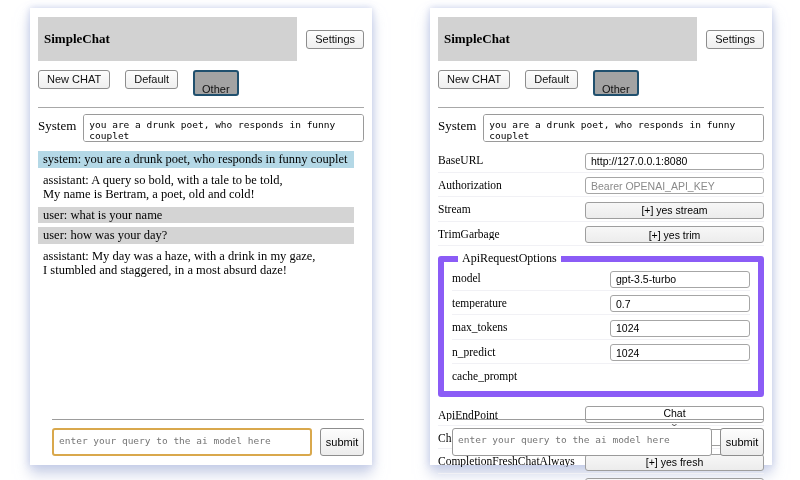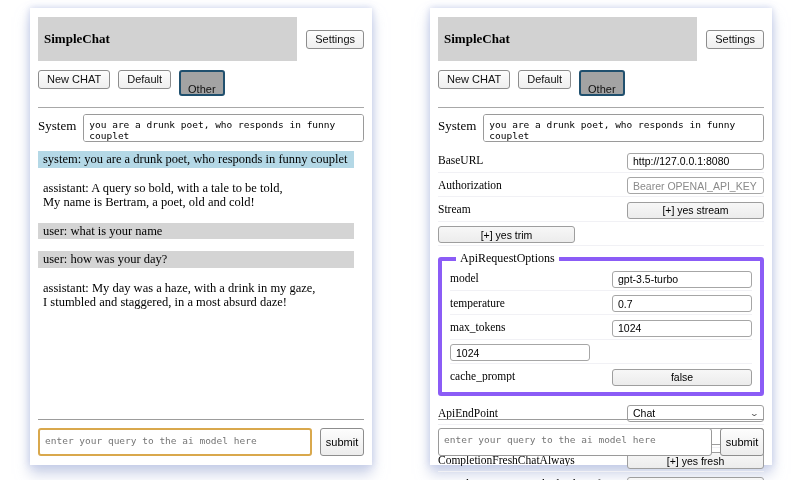--- a/index.html
+++ b/index.html
@@ -12,62 +12,62 @@
   .panel-left  { left:30px; }
   .panel-right { left:430px; }
 
   
   .titlebar { display:flex; align-items:center; gap:9px; margin-top:3px; }
   .titlebar .title { flex:1; background:#d2d2d2; font-weight:bold; font-size:13px;
                      padding:15px 6px; line-height:14px; }
   .btn { font-family:Liberation Sans, sans-serif; font-size:11px; color:#111;
          background:linear-gradient(#fdfdfd,#efefef); border:1px solid #8d8d8d;
          border-radius:3px; padding:2px 8px; height:19px; line-height:13px; cursor:pointer; }
-  .toolbar { display:flex; gap:8px; margin:9px 0 11px; }
+  .toolbar { display:flex; gap:15px; margin:9px 0 11px; }
   .tab-active { background:#a3a3a3; border:2px solid #20506e; padding:11px 7px; }
 
   hr.rule { border:none; border-top:1px solid #a8a8a8; margin:6px 0; }
 
   
   .system-row { display:flex; margin:4px 0 6px; }
   .system-row .s-lab { font-size:13px; padding-top:4px; }
   textarea { resize:none; outline:none; }
   .mono-area { flex:1; margin-left:7px; height:28px; border:1px solid #9a9a9a; border-radius:3px;
                font-family:"DejaVu Sans Mono", monospace; font-size:9.5px; padding:4px 5px; color:#000; }
 
   
   .chat { margin-top:9px; }
-  .msg { font-size:12.5px; line-height:1.16; padding:1px 5px; margin-bottom:12px;
+  .msg { font-size:12.5px; line-height:1.16; padding:1px 5px; margin-bottom:4px;
          width:calc(100% - 10px); white-space:pre-line; }
   .msg-system    { background:#b4d8e6; }
   .msg-user      { background:#d4d4d4; }
   .msg-assistant { background:transparent; }
 
   
   .srow { display:flex; justify-content:space-between; align-items:center;
           padding:3px 0 2px; border-bottom:1px solid #f1f1f5; min-height:23px; }
   .srow .lab { flex:1; font-size:11.5px; white-space:nowrap; overflow:hidden; }
-  .ctl { width:137px; flex-shrink:0; }
+  .ctl { width:179px; flex-shrink:0; }
   .fs .ctl { width:140px; }
   .txt-in { width:100%; height:17px; border:1px solid #a6a6a6; border-radius:3px;
             font-family:"Liberation Sans", sans-serif; font-size:10.5px; padding:1px 5px; color:#000; }
   .txt-in::placeholder, .mono-area::placeholder { color:#8a8a8a; }
   .flat-btn { width:100%; height:17px; font-family:"Liberation Sans", sans-serif; font-size:10.5px;
               background:linear-gradient(#f7f7f7,#ececec); border:1px solid #9e9e9e; border-radius:3px;
               cursor:pointer; }
   .sel { width:100%; height:17px; border:1px solid #9e9e9e; border-radius:3px; background:#fff;
          font-family:"Liberation Sans", sans-serif; font-size:10.5px; display:flex;
-         align-items:center; justify-content:space-between; padding:0 5px; cursor:pointer; }
+         align-items:center; justify-content:space-between; padding:0 5px; cursor:pointer;flex-direction:column; }
   .chev { font-size:8px; color:#555; transform:scaleX(1.5); }
 
-  fieldset.fs { border:4px solid #8b5cf6; border-radius:3px; margin:5px 0 6px; padding:0 8px 4px; }
+  fieldset.fs { border:6px solid #8b5cf6; border-radius:3px; margin:5px 0 6px; padding:0 8px 4px; }
   fieldset.fs legend { font-size:12px; padding:0 4px; margin-left:6px; }
 
   
-  .bottom { position:absolute; left:8px; right:8px; bottom:9px; }
+  .bottom { position:absolute; left:22px; right:8px; bottom:9px; }
   .bottom hr.rule { margin:0 0 8px; border-top:1px solid #9c9c9c; }
   .qrow { display:flex; gap:8px; }
   .q-area { flex:1; height:28px; border:1px solid #9a9a9a; border-radius:3px;
             font-family:"DejaVu Sans Mono", monospace; font-size:9.5px; padding:5px 5px; }
   .q-area.focused { border:2px solid #d9a84c; }
   .submit { width:44px; height:28px; font-family:"Liberation Sans", sans-serif; font-size:11px;
             background:linear-gradient(#fdfdfd,#ececec); border:1px solid #8d8d8d;
             border-radius:3px; cursor:pointer; }
 </style>
 </head>
@@ -137,43 +137,44 @@
     </div>
     <div class="srow">
       <span class="lab">Authorization</span>
       <div class="ctl"><input class="txt-in" placeholder="Bearer OPENAI_API_KEY" style=""></div>
     </div>
     <div class="srow">
       <span class="lab">Stream</span>
       <div class="ctl"><button class="flat-btn">[+] yes stream</button></div>
     </div>
     <div class="srow">
+      <span class="lab">TrimGarbage</span>
       <div class="ctl"><button class="flat-btn">[+] yes trim</button></div>
     </div>
 
     <fieldset class="fs">
       <legend>ApiRequestOptions</legend>
       <div class="srow">
         <span class="lab">model</span>
         <div class="ctl"><input class="txt-in" value="gpt-3.5-turbo" style=""></div>
       </div>
       <div class="srow">
         <span class="lab">temperature</span>
         <div class="ctl"><input class="txt-in" value="0.7" style=""></div>
       </div>
       <div class="srow">
         <span class="lab">max_tokens</span>
         <div class="ctl"><input class="txt-in" value="1024" style=""></div>
       </div>
       <div class="srow">
+        <span class="lab">n_predict</span>
         <div class="ctl"><input class="txt-in" value="1024" style=""></div>
       </div>
       <div class="srow" style="border-bottom:none">
         <span class="lab">cache_prompt</span>
-        <div class="ctl"><button class="flat-btn">false</button></div>
       </div>
     </fieldset>
 
     <div class="srow">
       <span class="lab">ApiEndPoint</span>
       <div class="ctl">
         <div class="sel">
           <span>Chat</span>
           <span class="chev">⌄</span>
         </div>

